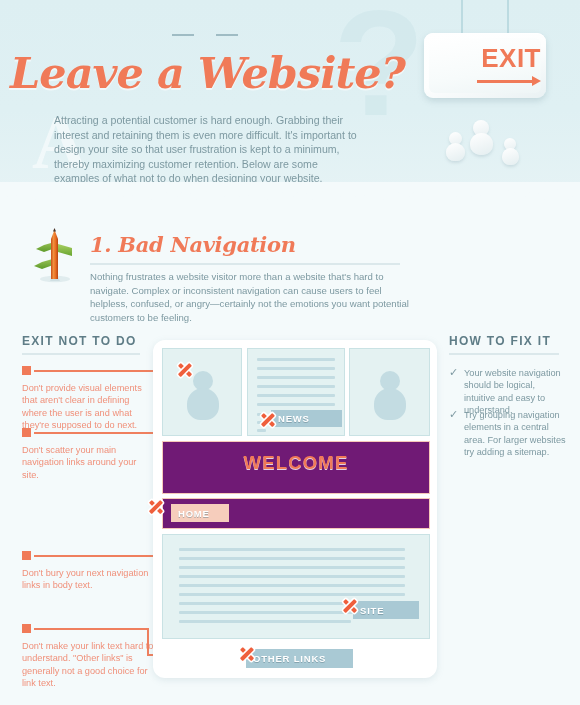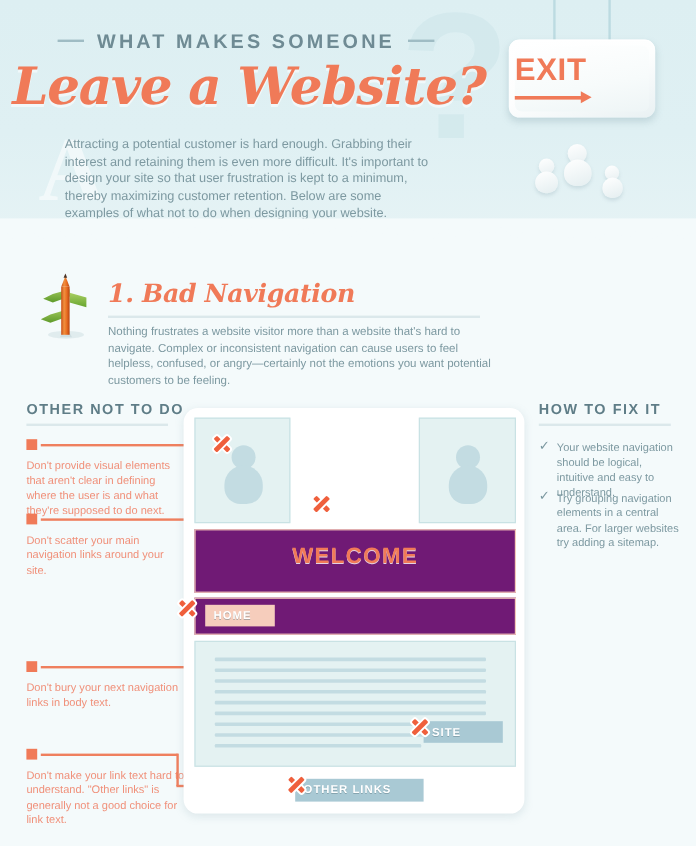--- a/index.html
+++ b/index.html
@@ -35,21 +35,21 @@
   
   .wire{position:absolute;width:2px;background:#bcdbe1;top:0;}
   .wire.w1{left:461px;height:36px;}
   .wire.w2{left:507px;height:36px;}
   .exit-sign{position:absolute;left:424px;top:33px;width:122px;height:65px;
         border-radius:9px;
         background:linear-gradient(160deg,#ffffff 0%,#fdfefe 50%,#e9f1f3 100%);
         box-shadow:0 3px 6px rgba(120,150,160,.28), inset 0 1px 0 #fff;}
   .exit-inner{position:absolute;left:5px;top:5px;right:5px;bottom:5px;border-radius:6px;
         background:linear-gradient(170deg,#ffffff 0%,#f7fbfb 60%,#eef5f6 100%);
-        display:flex;flex-direction:column;align-items:flex-start;justify-content:center;}
+        display:flex;flex-direction:column;align-items:flex-end;justify-content:center;}
   .exit-word{font-size:26px;font-weight:bold;letter-spacing:.5px;color:#f07a58;
         line-height:1;}
   .exit-arrow{position:relative;width:64px;height:10px;margin-top:5px;}
   .exit-arrow .shaft{position:absolute;left:0;top:4px;width:56px;height:3px;background:#f07a58;}
   .exit-arrow .head{position:absolute;right:0;top:0;width:0;height:0;
         border-top:5px solid transparent;border-bottom:5px solid transparent;
         border-left:9px solid #f07a58;}
 
   .people{position:absolute;left:449px;top:118px;width:90px;height:50px;}
   .pp{position:absolute;}
@@ -129,21 +129,21 @@
 <body>
 
 <div class="page">
 
   <div class="hero">
 
     <div class="hero-qmark">?</div>
     <div class="hero-A">A</div>
 
     <div class="kicker">
-      <span class="dash"></span><span>WHAT MAKES SOMEONE</span><span class="dash"></span>
+      <span class="dash"></span><span class="dash"></span>
     </div>
 
     <div class="title">Leave a Website?</div>
 
     <div class="lede">Attracting a potential customer is hard enough. Grabbing their interest and retaining them is even more difficult. It's important to design your site so that user frustration is kept to a minimum, thereby maximizing customer retention. Below are some examples of what not to do when designing your website.</div>
 
     <div class="wire w1"></div>
     <div class="wire w2"></div>
 
     <div class="exit-sign">
@@ -204,21 +204,21 @@
       <rect x="23" y="13" width="7" height="40" fill="url(#gp)"></rect>
       <path d="M23,13 L26.5,4 L30,13 Z" fill="url(#gp)"></path>
       <path d="M25,5.5 L26.5,2 L28,5.5 Z" fill="#4a3326"></path>
     </svg>
   </div>
 
   <div class="sec-title">1. Bad Navigation</div>
   <div class="sec-rule"></div>
   <div class="sec-body">Nothing frustrates a website visitor more than a website that's hard to navigate. Complex or inconsistent navigation can cause users to feel helpless, confused, or angry—certainly not the emotions you want potential customers to be feeling.</div>
 
-  <div class="col-head" style="left:22px;top:334px;">OTHER NOT TO DO</div>
+  <div class="col-head" style="left:22px;top:334px;">EXIT NOT TO DO</div>
   <div class="col-rule" style="left:22px;top:353px;width:118px;"></div>
 
   <div class="col-head" style="left:449px;top:334px;">HOW TO FIX IT</div>
   <div class="col-rule" style="left:449px;top:353px;width:110px;"></div>
 
   <div class="note" style="left:22px;top:366px;">
     <span class="sq"></span>
     <span class="tx">Don't provide visual elements that aren't clear in defining where the user is and what they're supposed to do next.</span>
   </div>
 
@@ -261,20 +261,34 @@
 
   <div class="mock">
 
     <div class="panel" style="left:9px;top:8px;width:78px;height:86px;">
       <div class="avatar" style="left:22px;top:22px;width:36px;height:52px;">
         <span class="h" style="left:8px;top:0;width:20px;height:20px;"></span>
         <span class="b" style="left:2px;top:17px;width:32px;height:32px;"></span>
       </div>
     </div>
 
+    <div class="panel" style="left:94px;top:8px;width:96px;height:86px;">
+      <span class="ln" style="left:9px;top:9px;width:78px;"></span>
+      <span class="ln" style="left:9px;top:18px;width:78px;"></span>
+      <span class="ln" style="left:9px;top:27px;width:78px;"></span>
+      <span class="ln" style="left:9px;top:36px;width:78px;"></span>
+      <span class="ln" style="left:9px;top:45px;width:78px;"></span>
+      <span class="ln" style="left:9px;top:54px;width:78px;"></span>
+      <span class="ln" style="left:9px;top:64px;width:9px;"></span>
+      <span class="ln" style="left:9px;top:72px;width:9px;"></span>
+      <span class="ln" style="left:9px;top:80px;width:9px;"></span>
+      <div class="tag" style="left:23px;top:61px;width:57px;height:17px;">
+        <span>NEWS</span>
+      </div>
+    </div>
 
     <div class="panel" style="left:196px;top:8px;width:79px;height:86px;">
       <div class="avatar" style="left:22px;top:22px;width:36px;height:52px;">
         <span class="h" style="left:8px;top:0;width:20px;height:20px;"></span>
         <span class="b" style="left:2px;top:17px;width:32px;height:32px;"></span>
       </div>
     </div>
 
     <div class="panel pink" style="left:9px;top:101px;width:266px;height:51px;">
       <div class="welcome" style="top:10px;">

